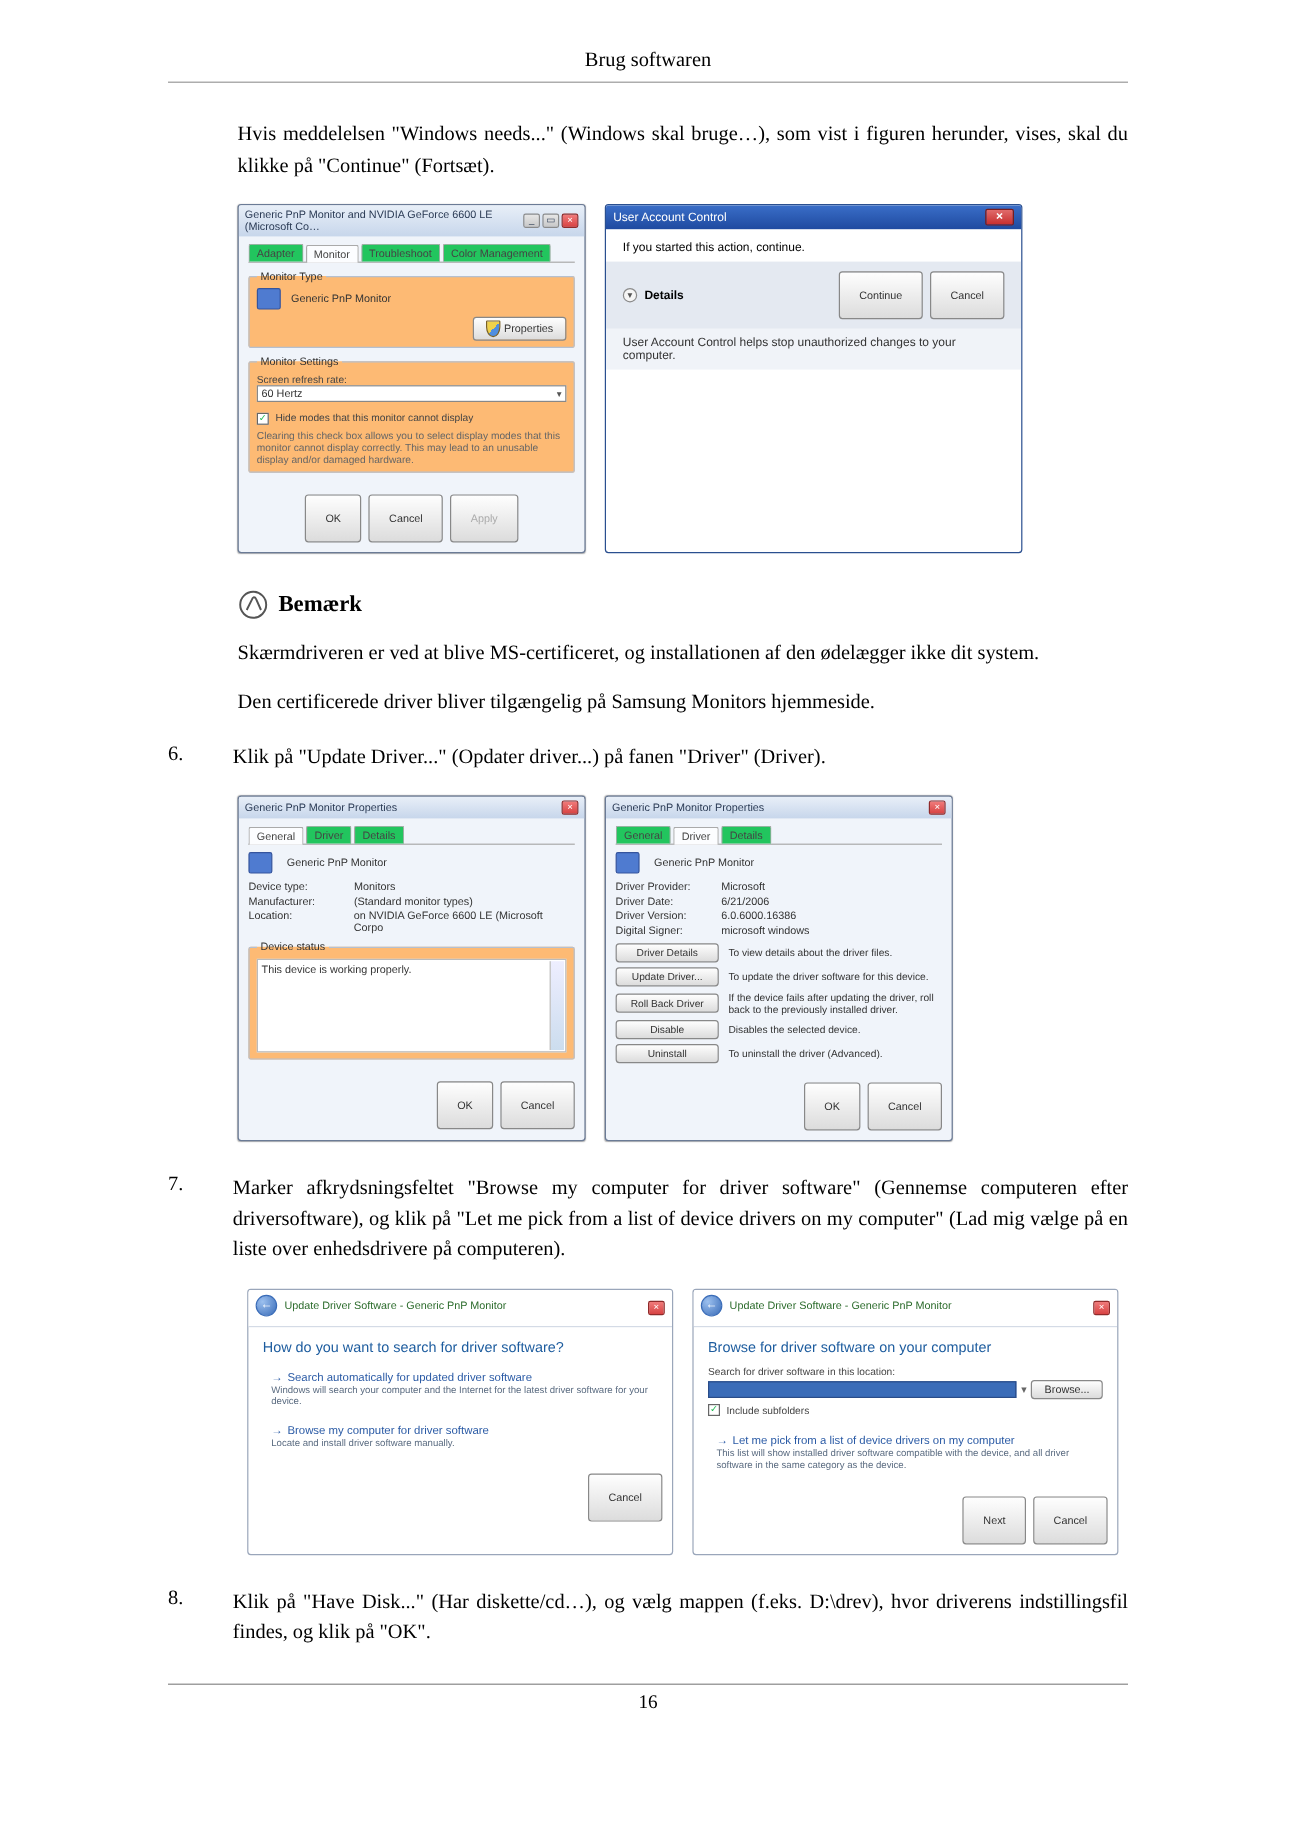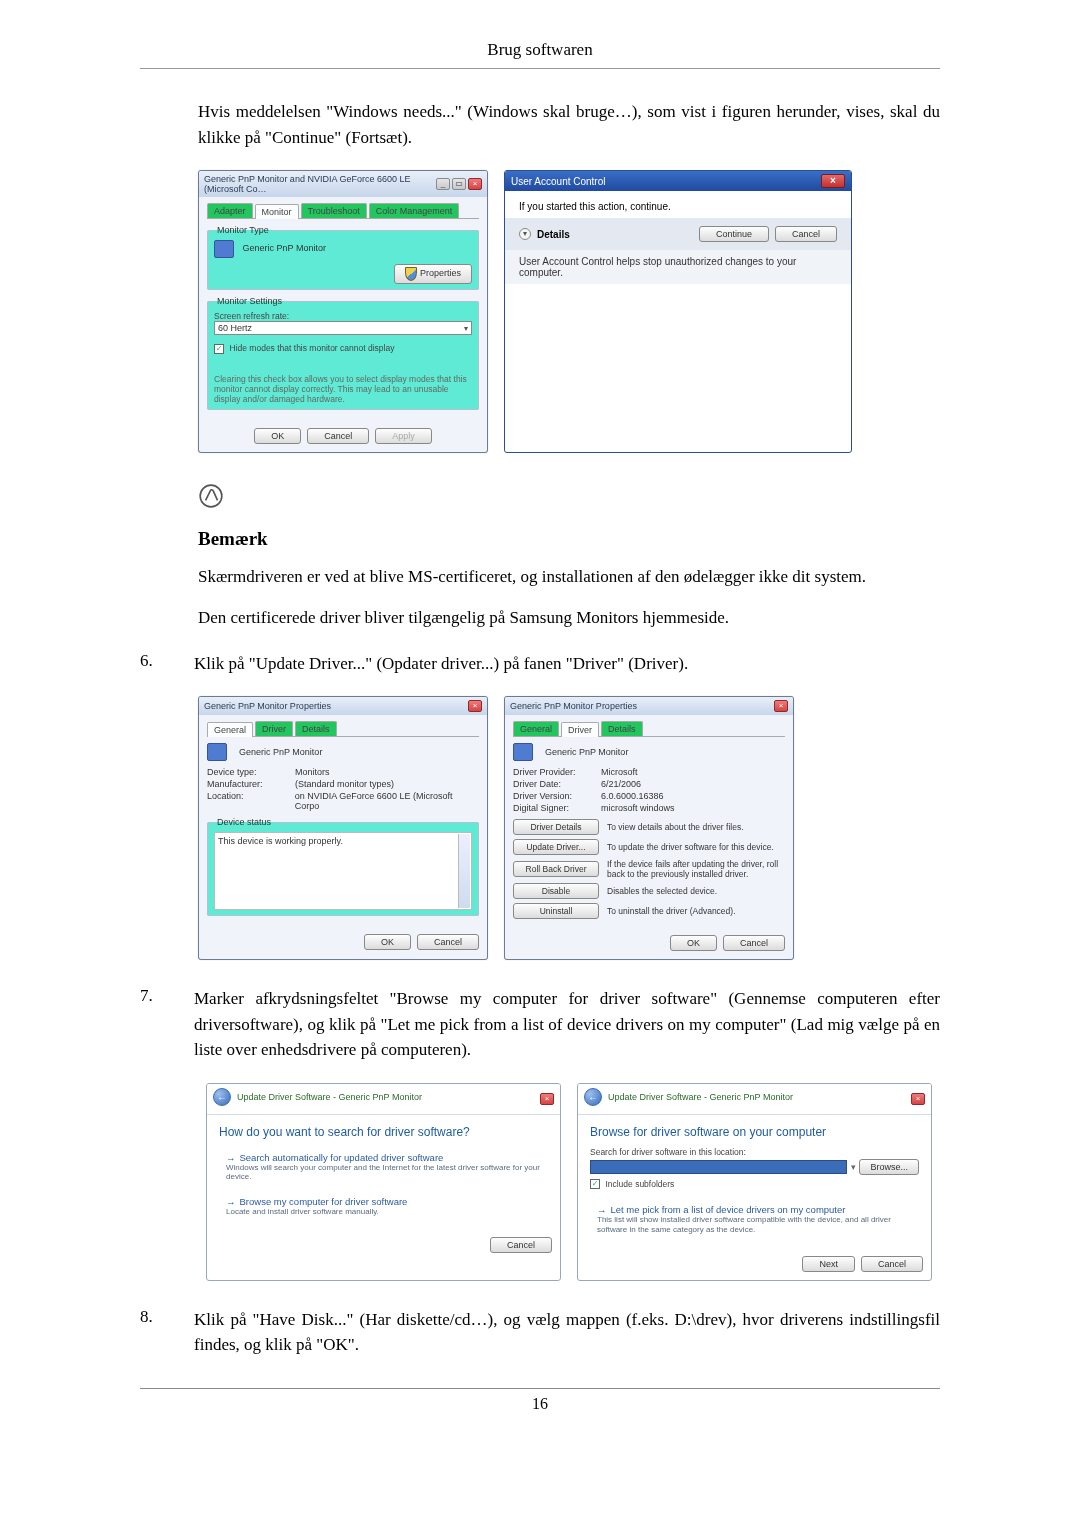--- a/index.html
+++ b/index.html
@@ -47,23 +47,23 @@
       flex: 1;
       font-size: 17px;
       line-height: 1.5;
       text-align: justify;
     }
     .note-sec {
       margin: 30px 0 20px 58px;
     }
     .note-head {
       display: inline-flex;
-      gap: 19px;
+      align-items: center;
+      gap: 8px;
       margin-bottom: 14px;
-      flex-direction: column;
     }
     .note-icon-svg {
       width: 26px; height: 26px;
     }
     .note-label {
       font-weight: bold;
       font-size: 19px;
     }
     .note-text {
       font-size: 17px;
@@ -105,28 +105,28 @@
       background: linear-gradient(#e6e6e6,#c8c8c8);
       border: 1px solid #8a8a8a;
       border-radius: 2px;
       font-size: 8px; line-height: 9px; text-align: center;
     }
     .winbtn.close { background: linear-gradient(#f07b7b,#d84343); color:#fff; border-color:#902a2a;}
     .dlg-body { padding: 6px 8px; }
     .tabs { display:flex; border-bottom:1px solid #aaa; margin-bottom:6px; font-size:9px; gap:2px; }
     .tab { padding: 2px 6px; border:1px solid #aaa; border-bottom:none; background:#22c55e; border-radius:2px 2px 0 0; color:#444;}
     .tab.active { background:#fcfdff; font-weight:normal; position:relative; top:1px;}
-    .fieldset { border:1px solid #b5c0d0; padding:5px 6px; margin-bottom:6px; border-radius:2px; background:#5eead4; }
+    .fieldset { border:1px solid #b5c0d0; padding:5px 6px; margin-bottom:6px; border-radius:2px; background:#fdba74; }
     .fieldset-legend { font-size:9px; color:#333; padding:0 3px; }
     .mon-icon { width:20px; height:18px; display:inline-block; background:#4f7bd0; border:1px solid #35549d; vertical-align:middle; margin-right:6px; border-radius:2px; }
     .btn {
       display:inline-block; border:1px solid #888; background:linear-gradient(#fefefe,#dcdcdc);
       padding:2px 10px; font-size:9px; border-radius:3px; color:#333;
     }
-    .btn-wide { padding: 2px 16px; }
+    .btn-wide { padding: 14px 16px; }
     .btn.disabled { color:#aaa; }
     .select { width:100%; border:1px solid #888; background:#fff; font-size:9px; padding:1px 3px; display:flex; justify-content:space-between; align-items:center;}
     .select::after { content:"▾"; font-size:8px; color:#555; }
     .chk { width:10px; height:10px; border:1px solid #666; display:inline-block; vertical-align:middle; margin-right:3px; background:#fff; font-size:8px; line-height:8px; text-align:center; color:#2b5; }
     .small { font-size:8.5px; color:#444; }
     .dlg-btnrow { text-align:right; padding: 6px 8px 8px; display:flex; gap:6px; justify-content:center; }
     .dlg-btnrow.right { justify-content:flex-end; }
 
     
     .uac {
@@ -258,21 +258,21 @@
         <fieldset class="fieldset">
           <legend class="fieldset-legend">Monitor Settings</legend>
           <div class="small">Screen refresh rate:</div>
           <div class="select">
             <span>60 Hertz</span>
           </div>
           <div style="margin-top:8px;">
             <span class="chk">✓</span>
             <span class="small">Hide modes that this monitor cannot display</span>
           </div>
-          <div class="small" style="margin-top:20px;color:#666;">Clearing this check box allows you to select display modes that this monitor cannot display correctly. This may lead to an unusable display and/or damaged hardware.</div>
+          <div class="small" style="margin-top:4px;color:#666;">Clearing this check box allows you to select display modes that this monitor cannot display correctly. This may lead to an unusable display and/or damaged hardware.</div>
         </fieldset>
       </div>
       <div class="dlg-btnrow">
         <span class="btn btn-wide">OK</span>
         <span class="btn btn-wide">Cancel</span>
         <span class="btn btn-wide disabled">Apply</span>
       </div>
     </div>
 
     <div class="uac">

